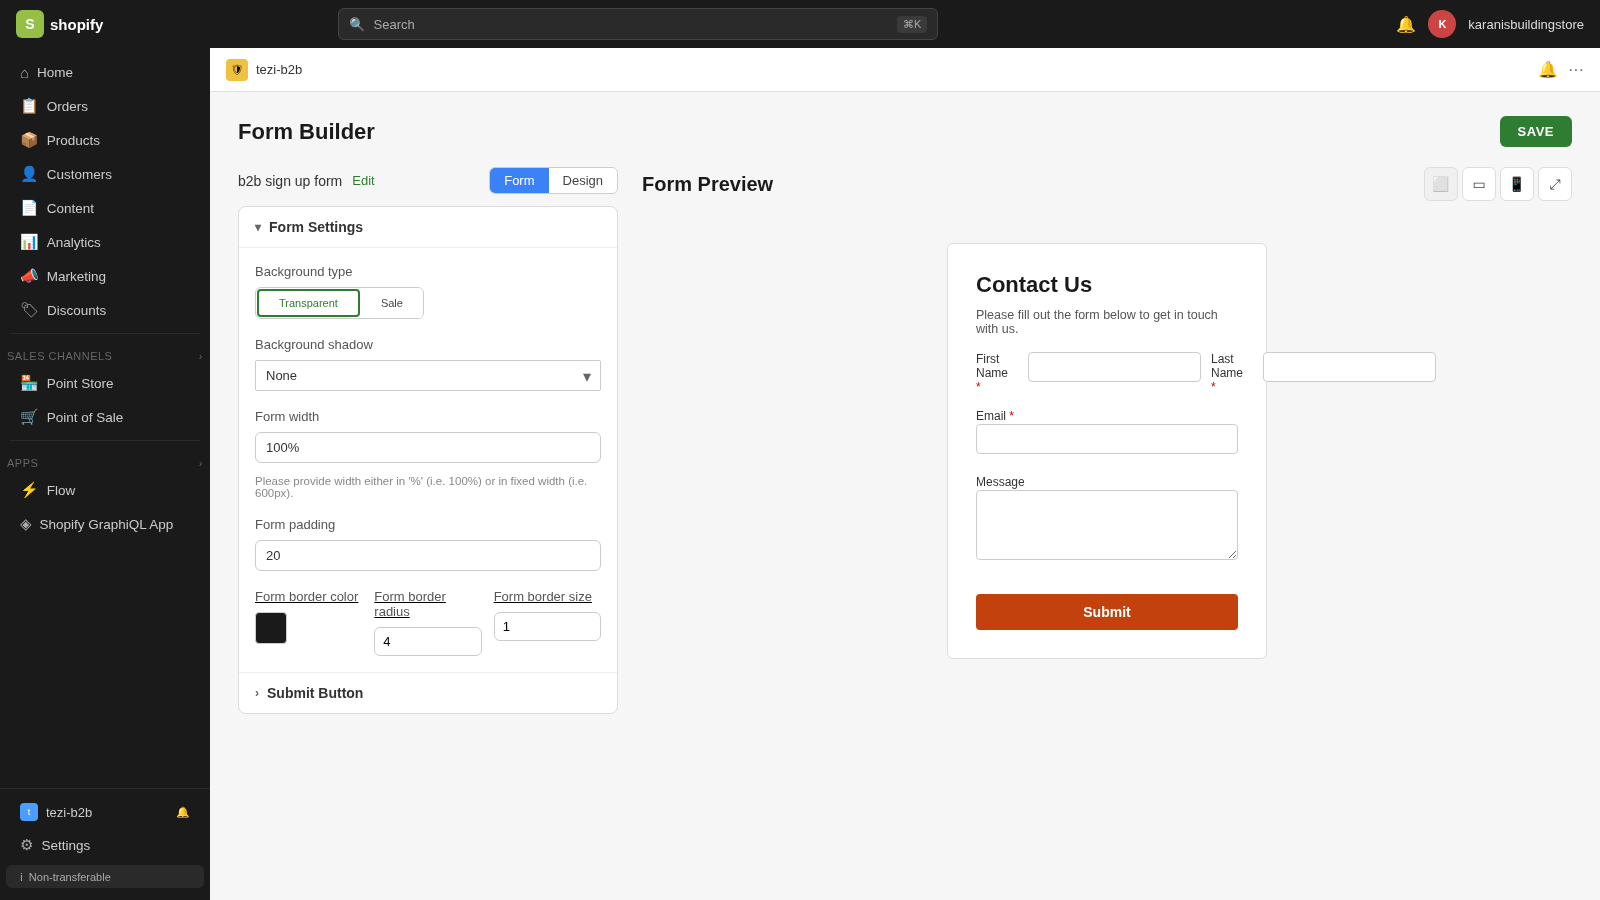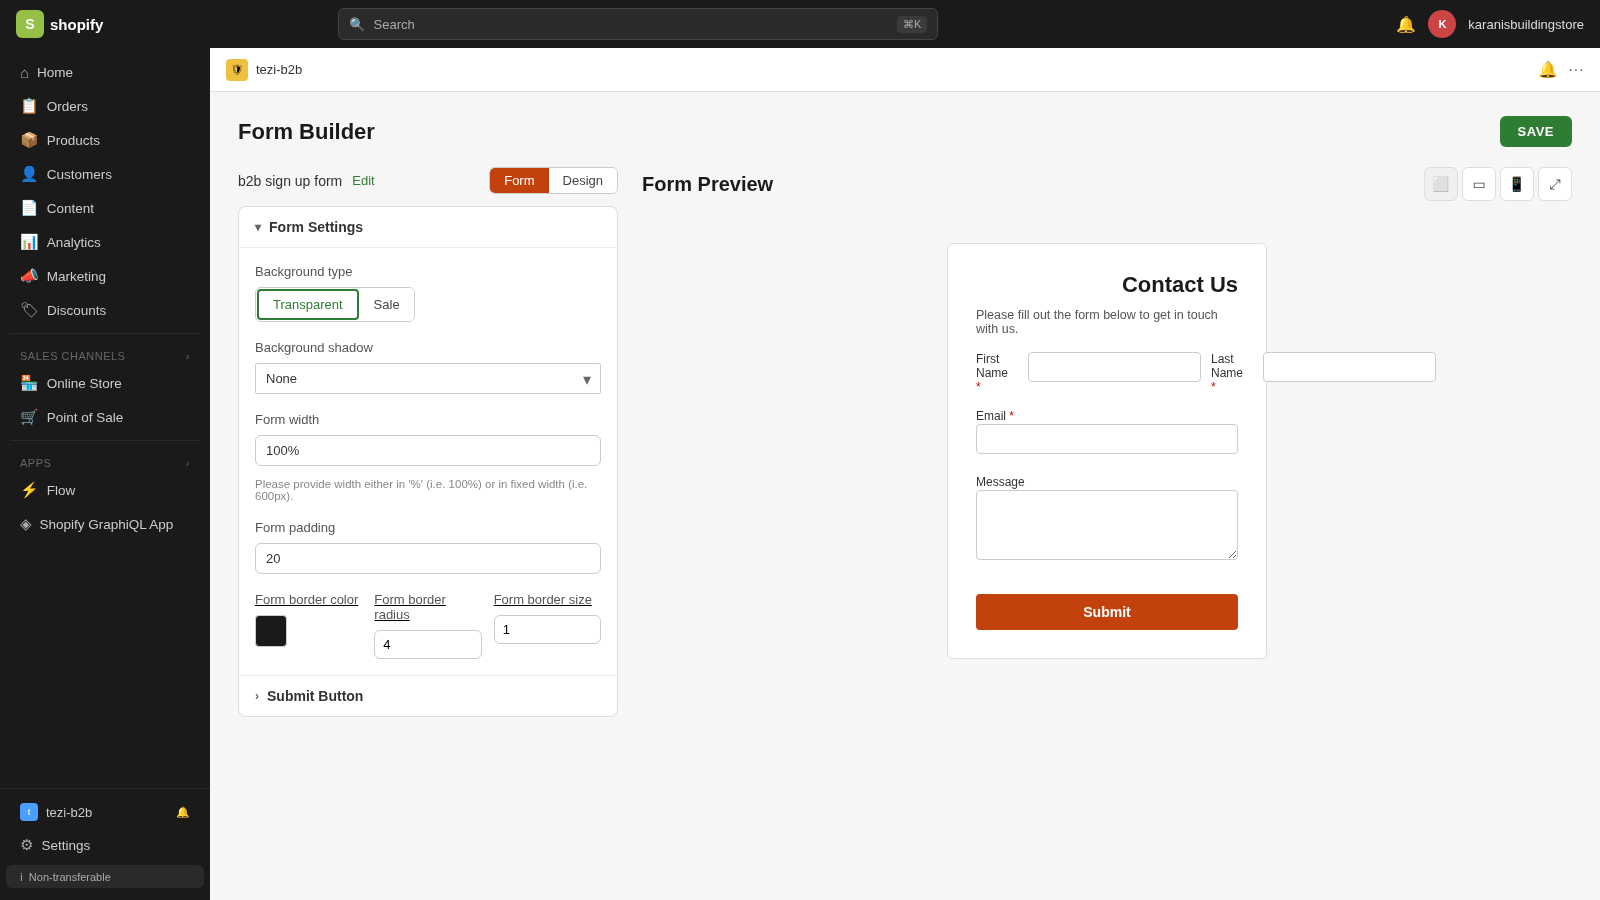--- a/index.html
+++ b/index.html
@@ -96,21 +96,21 @@
       color: #ccc;
       font-size: 13.5px;
       cursor: pointer;
       border-radius: 6px;
       margin: 1px 6px;
     }
     .sidebar-icon { font-size: 15px; color: #aaa; }
     .sidebar-section-label {
       font-size: 11px;
       color: #666;
-      padding: 10px 20px 4px;
+      padding: 10px 7px 4px;
       text-transform: uppercase;
       letter-spacing: 0.5px;
       display: flex;
       align-items: center;
       justify-content: space-between;
     }
     .sidebar-divider { height: 1px; background: #2a2a2a; margin: 6px 10px; }
     .sidebar-bottom {
       margin-top: auto;
       border-top: 1px solid #2a2a2a;
@@ -250,21 +250,21 @@
     }
     .form-tab {
       padding: 5px 14px;
       font-size: 13px;
       cursor: pointer;
       background: white;
       color: #444;
       border: none;
     }
     .form-tab.active {
-      background: #c2410c;
+      background: #3b82f6;
       color: white;
     }
 
     
     .settings-panel {
       background: white;
       border: 1px solid #ddd;
       border-radius: 8px;
       overflow: hidden;
     }
@@ -291,22 +291,22 @@
     }
     .toggle-group {
       display: flex;
       gap: 0;
       border: 1px solid #ccc;
       border-radius: 6px;
       overflow: hidden;
       width: fit-content;
     }
     .toggle-btn {
-      padding: 6px 14px;
-      font-size: 13px;
+      padding: 6px 20px;
+      font-size: 11px;
       cursor: pointer;
       background: white;
       color: #444;
       border: none;
     }
     .toggle-btn.active {
       background: white;
       color: #2e7d32;
       border: 2px solid #2e7d32;
       border-radius: 4px;
@@ -447,21 +447,20 @@
       border: 1px solid #ddd;
       border-radius: 6px;
       padding: 28px;
       width: 320px;
     }
     .contact-title {
       font-size: 22px;
       font-weight: 700;
       color: #1a1a1a;
       margin-bottom: 10px;
-      text-align: right;
     }
     .contact-desc {
       font-size: 12.5px;
       color: #555;
       margin-bottom: 16px;
     }
     .form-row {
       display: flex;
       gap: 10px;
       margin-bottom: 12px;
@@ -564,21 +563,21 @@
     </div>
 
     <div class="sidebar-divider"></div>
 
     <div class="sidebar-section-label">
       <span>Sales channels</span>
       <span>›</span>
     </div>
     <div class="sidebar-item">
       <span class="sidebar-icon">🏪</span>
-      <span>Online Store</span>
+      <span>Point Store</span>
     </div>
     <div class="sidebar-item">
       <span class="sidebar-icon">🛒</span>
       <span>Point of Sale</span>
     </div>
 
     <div class="sidebar-divider"></div>
 
     <div class="sidebar-section-label">
       <span>Apps</span>

